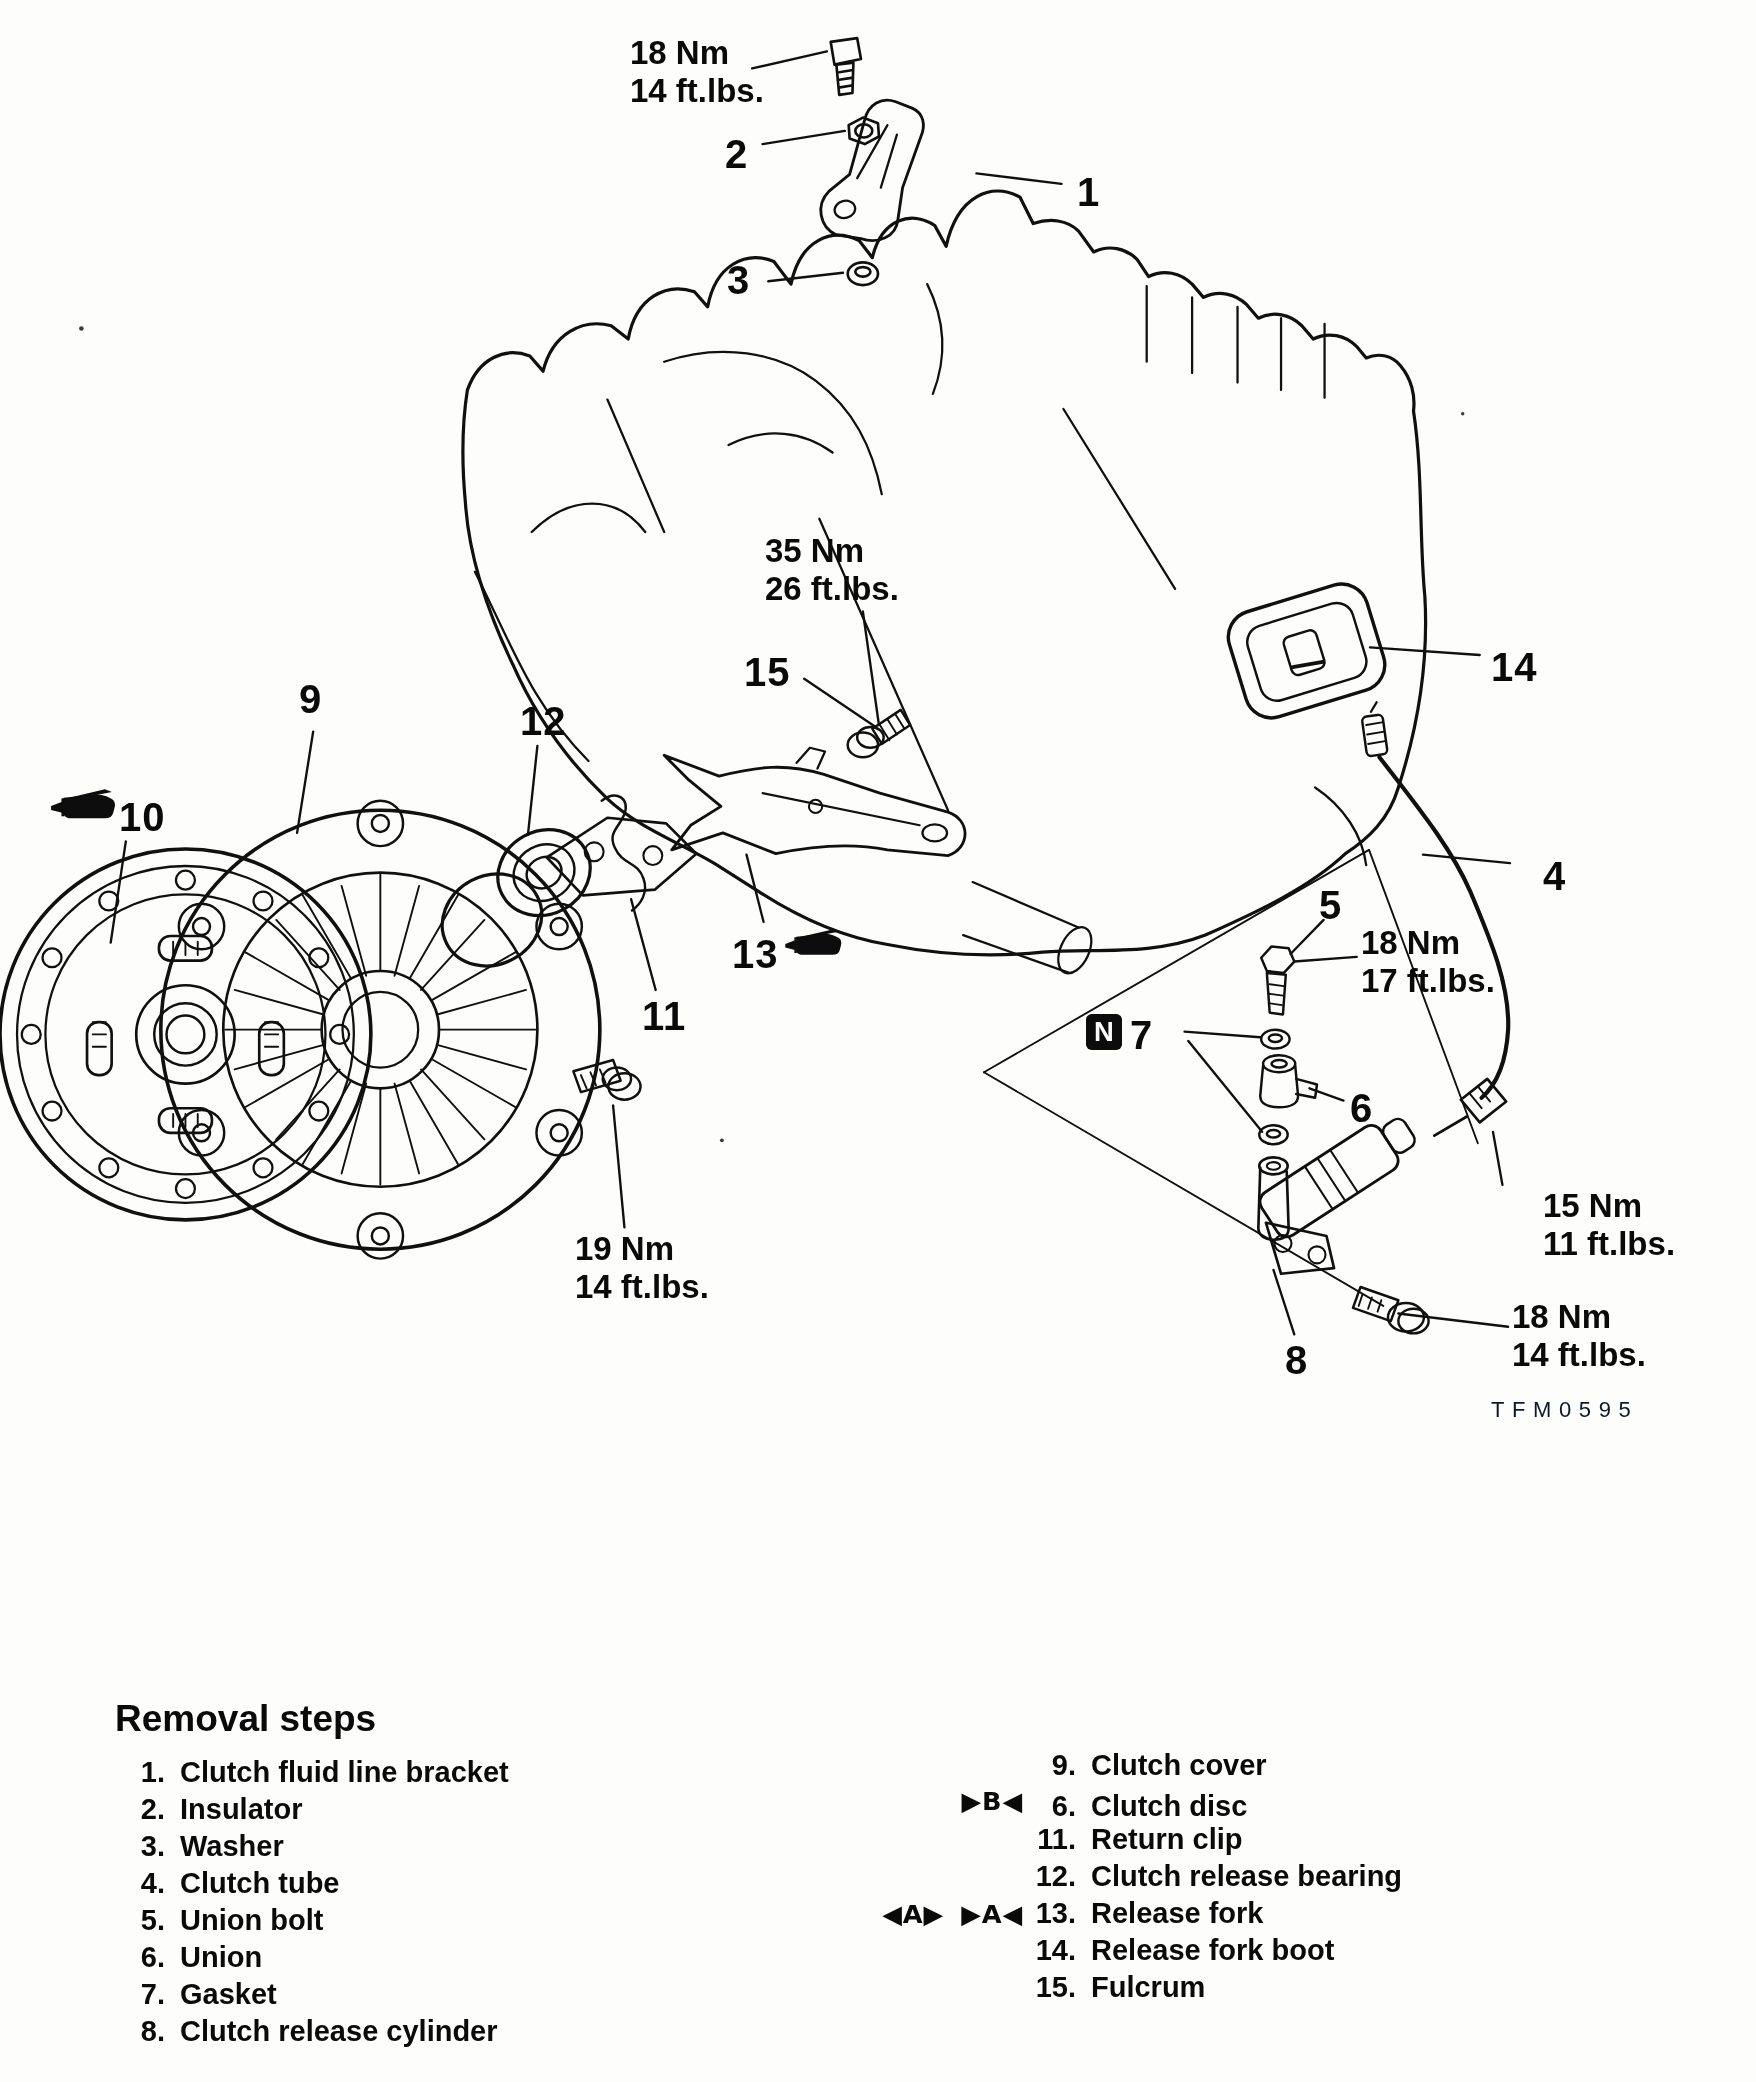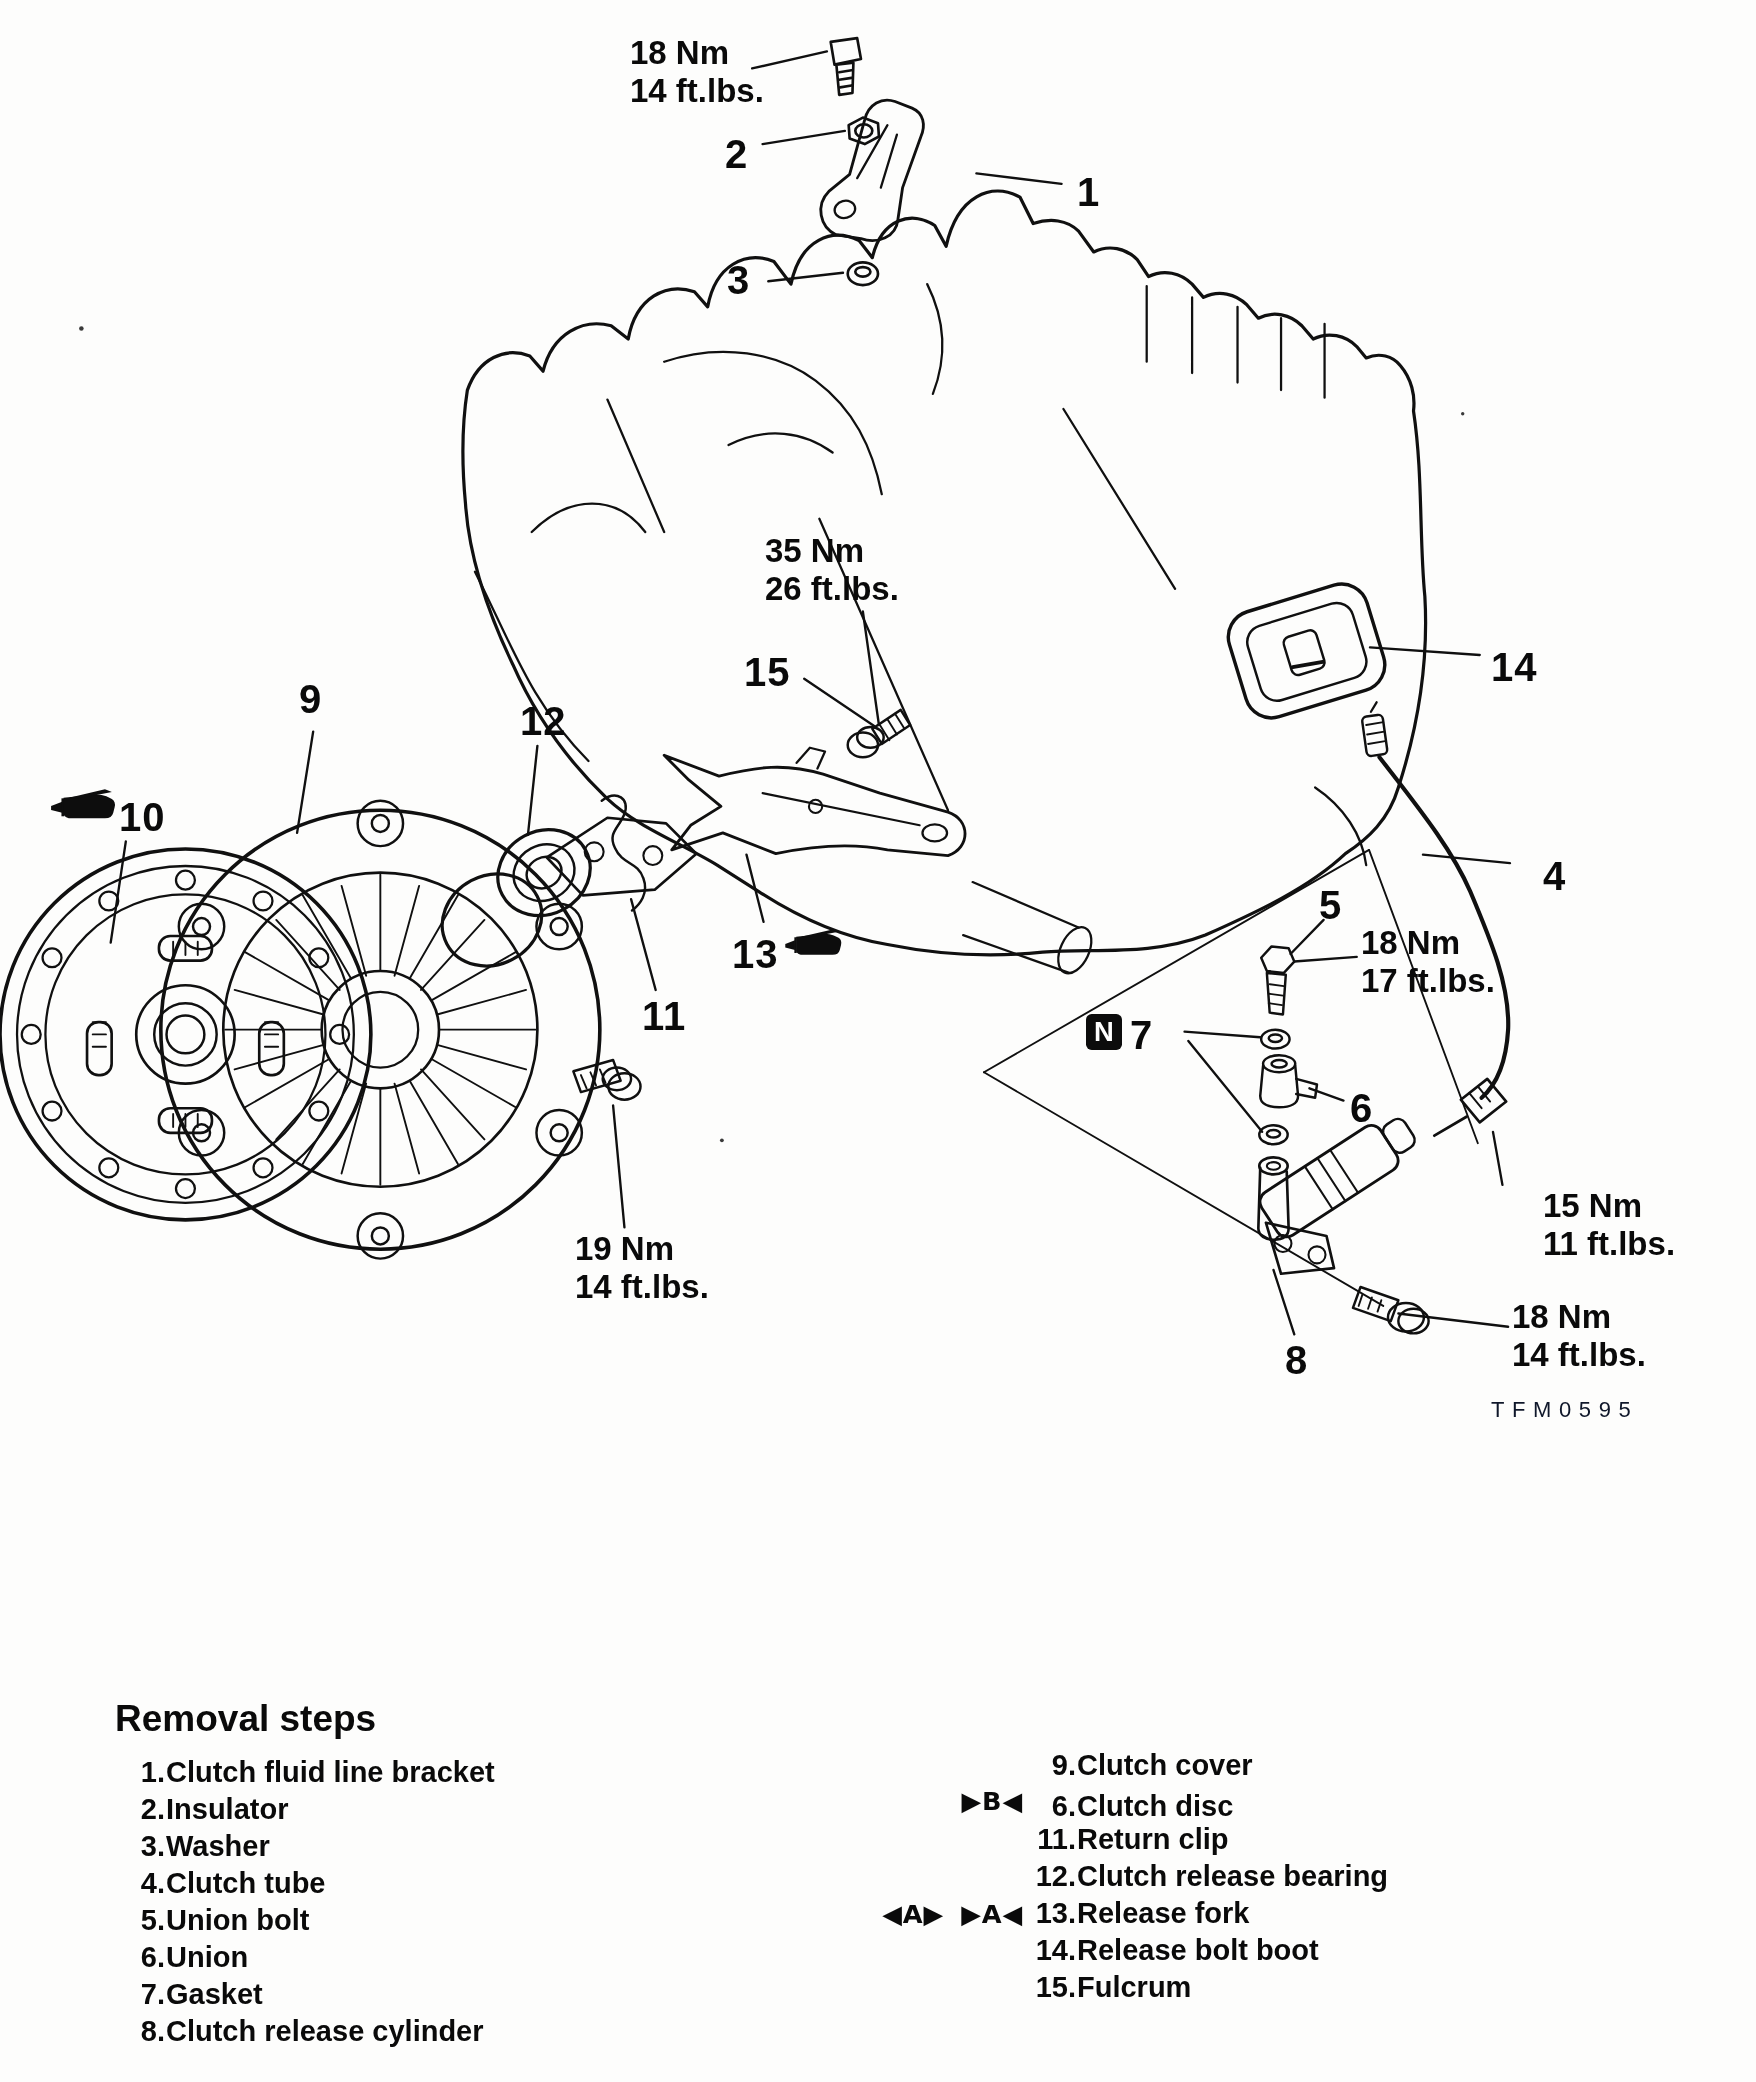--- a/index.html
+++ b/index.html
@@ -10,21 +10,21 @@
   .torque{position:absolute;font-weight:700;font-size:33px;line-height:38px;color:#0a0a0a;white-space:nowrap;}
   .nbox{position:absolute;left:1086px;top:1014px;width:36px;height:36px;background:#0c0c0c;border-radius:5.7px;
         display:flex;align-items:center;justify-content:center;color:#fff;font-weight:700;font-size:27.4px;}
   .figcode{position:absolute;left:1491px;top:1397px;font-size:22px;font-weight:400;letter-spacing:7.6px;color:#0f172a;}
   .legend-title{position:absolute;left:115px;top:1698px;font-size:37px;font-weight:700;}
   .legend-col{position:absolute;font-size:29px;font-weight:700;}
   .legend-left{left:121px;top:1756px;width:606px;}
   .legend-right{left:868px;top:1749px;width:681px;}
   .l-row{display:flex;align-items:baseline;height:37px;}
   .lnum{width:44px;text-align:right;flex:none;}
-  .lname{margin-left:1px;white-space:nowrap;}
+  .lname{margin-left:15px;white-space:nowrap;}
   .markers{width:155px;flex:none;display:flex;gap:17px;justify-content:flex-end;
            font-family:"DejaVu Sans", sans-serif;font-size:25.6px;letter-spacing:0.9px;}
   .rnum{width:53px;text-align:right;flex:none;}
 </style>
 </head>
 <body>
 
 <div class="page">
 
   <svg class="art" viewBox="0 0 1856 2201" fill="none" stroke="#101010" stroke-width="3" stroke-linecap="round" stroke-linejoin="round">
@@ -407,21 +407,21 @@
         </span>
       <span class="rnum">13.</span>
         <span class="lname">Release fork</span>
     </div>
     <div class="l-row">
       <span class="markers">
           <span></span>
           <span></span>
         </span>
       <span class="rnum">14.</span>
-        <span class="lname">Release bolt boot</span>
+        <span class="lname">Release fork boot</span>
     </div>
     <div class="l-row">
       <span class="markers">
           <span></span>
           <span></span>
         </span>
       <span class="rnum">15.</span>
         <span class="lname">Fulcrum</span>
     </div>
   </div>

